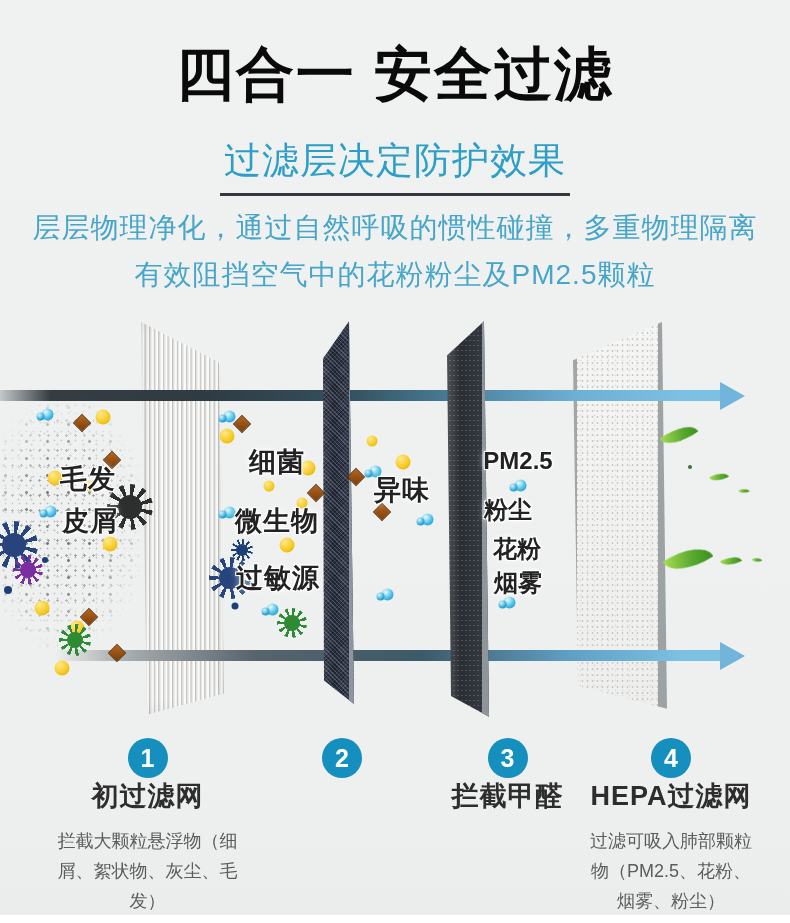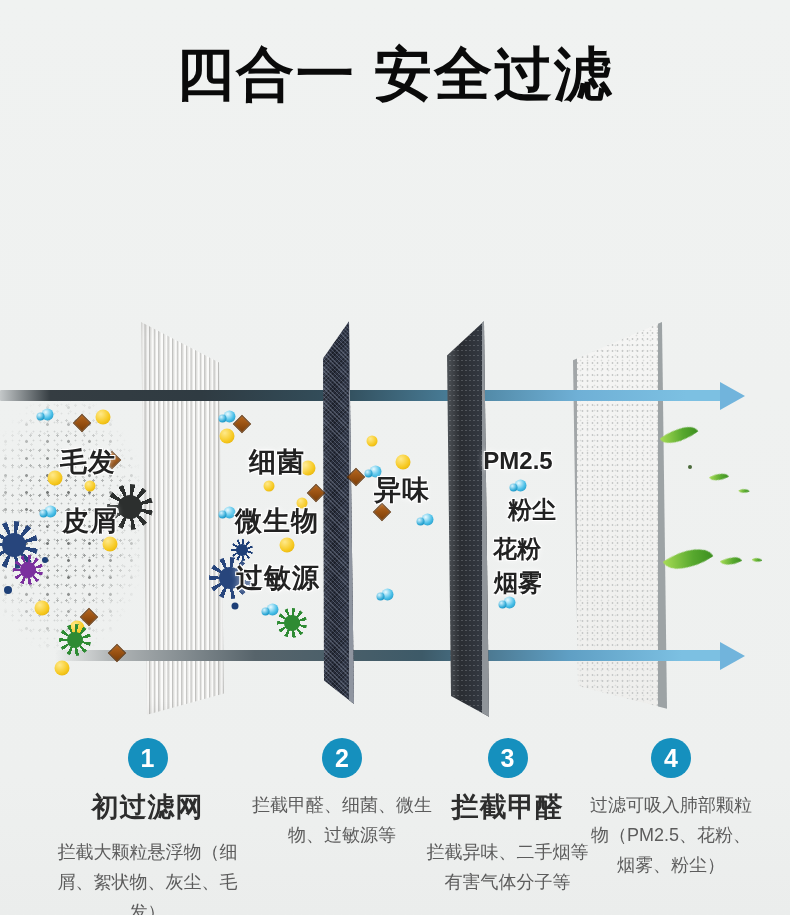--- a/index.html
+++ b/index.html
@@ -150,31 +150,38 @@
   .lcol { position:absolute; text-align:center; }
   .lcol1 { left:45px;  width:205px; }
   .lcol2 { left:252px; width:180px; }
   .lcol3 { left:425px; width:165px; }
   .lcol4 { left:584px; width:174px; }
   .numcircle {
     width:40px; height:40px; margin:0 auto; border-radius:50%;
     background:#1590be; color:#fff; font-size:25px; font-weight:700;
     display:flex; align-items:center; justify-content:center;
   }
-  .fname { margin-top:11px; font-size:27px; font-weight:700; color:#2d2d2d; letter-spacing:1px; }
+  .fname { font-size:27px; font-weight:700; color:#2d2d2d; letter-spacing:1px; }
   .fdesc { margin-top:12px; font-size:18px; line-height:30px; color:#5c5c5c; }
 </style>
 </head>
 <body>
 
 <div class="page">
 
   <div class="title">四合一 安全过滤</div>
 
-
+  <div class="subtitle-wrap">
+    <span class="subtitle">过滤层决定防护效果</span>
+  </div>
+
+  <div class="desc">
+    <div>层层物理净化，通过自然呼吸的惯性碰撞，多重物理隔离</div>
+    <div>有效阻挡空气中的花粉粉尘及PM2.5颗粒</div>
+  </div>
 
   <div class="diagram">
 
     <div class="dust"></div>
 
     <div class="arrow arrow-top">
       <div class="bar"></div>
       <div class="head"></div>
     </div>
     <div class="arrow arrow-bottom">
@@ -234,49 +241,48 @@
     <div class="p mol" style="left:507px;top:293px"></div>
 
     <div class="p leaf" style="left:679px;top:125px;width:36px;height:16px;transform:translate(-50%,-50%) rotate(-35deg)"></div>
     <div class="p leaf" style="left:719px;top:167px;width:18px;height:8px;transform:translate(-50%,-50%) rotate(-25deg)"></div>
     <div class="p leaf" style="left:744px;top:181px;width:10px;height:5px;transform:translate(-50%,-50%) rotate(-20deg)"></div>
     <div class="p leaf" style="left:688px;top:249px;width:46px;height:22px;transform:translate(-50%,-50%) rotate(-32deg)"></div>
     <div class="p leaf" style="left:731px;top:251px;width:20px;height:9px;transform:translate(-50%,-50%) rotate(-25deg)"></div>
     <div class="p leaf" style="left:757px;top:250px;width:9px;height:5px;transform:translate(-50%,-50%) rotate(-20deg)"></div>
     <div class="p ldot" style="left:690px;top:157px;width:4px;height:4px"></div>
 
-    <div class="zlabel" style="left:88px;top:152px">毛发</div>
+    <div class="zlabel" style="left:88px;top:169px">毛发</div>
     <div class="zlabel" style="left:90px;top:211px">皮屑</div>
 
     <div class="zlabel" style="left:277px;top:152px">细菌</div>
     <div class="zlabel" style="left:278px;top:268px">过敏源</div>
     <div class="zlabel" style="left:277px;top:211px">微生物</div>
 
     <div class="zlabel" style="left:402px;top:180px">异味</div>
 
     <div class="zlabel z4" style="left:518px;top:151px">PM2.5</div>
-    <div class="zlabel z4" style="left:532px;top:200px">粉尘</div>
+    <div class="zlabel z4" style="left:508px;top:200px">粉尘</div>
     <div class="zlabel z4" style="left:517px;top:239px">花粉</div>
     <div class="zlabel z4" style="left:518px;top:273px">烟雾</div>
   </div>
 
   <div class="legend">
     <div class="lcol lcol1">
       <div class="numcircle">1</div>
       <div class="fname">初过滤网</div>
       <div class="fdesc">拦截大颗粒悬浮物（细屑、絮状物、灰尘、毛发）</div>
     </div>
     <div class="lcol lcol2">
       <div class="numcircle">2</div>
-      <div class="fdesc">拦截甲醛、细菌、微生物、过敏源等</div>
     </div>
     <div class="lcol lcol3">
       <div class="numcircle">3</div>
       <div class="fname">拦截甲醛</div>
-      <div class="fdesc">拦截异味、二手烟等有害气体分子等</div>
     </div>
     <div class="lcol lcol4">
       <div class="numcircle">4</div>
+      <div class="fname">HEPA过滤网</div>
       <div class="fdesc">过滤可吸入肺部颗粒物（PM2.5、花粉、烟雾、粉尘）</div>
     </div>
   </div>
 
 </div>
 
 </body></html>

